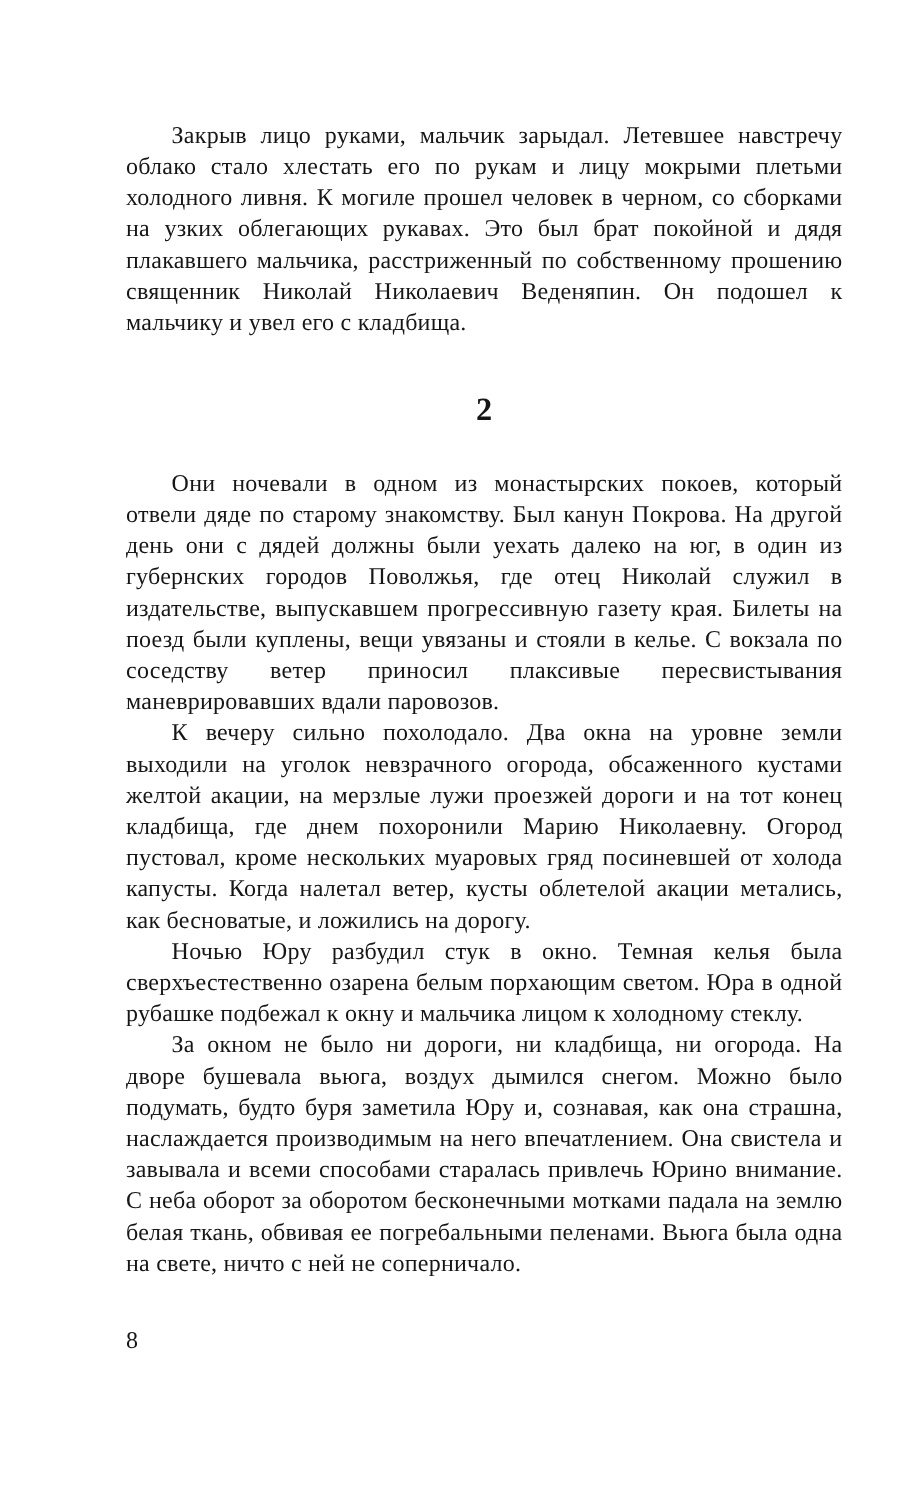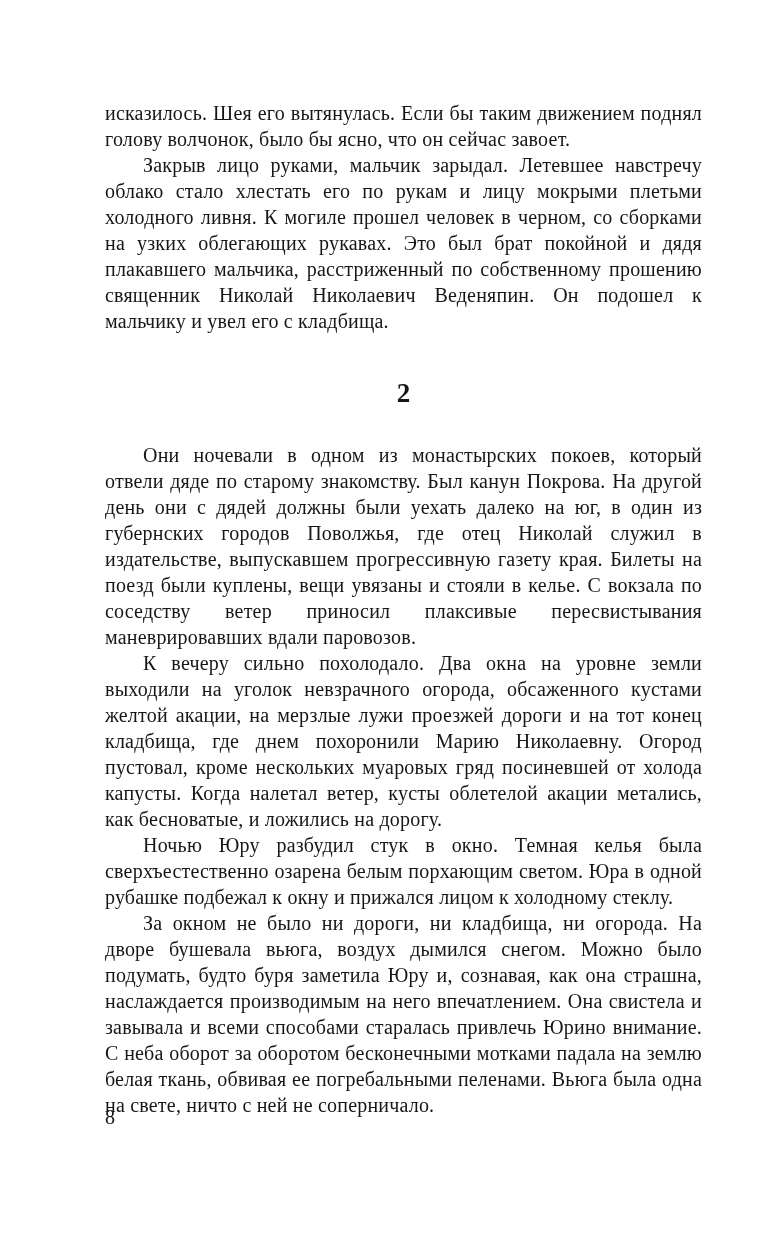--- a/index.html
+++ b/index.html
@@ -47,25 +47,24 @@
     top: 1104px;
     font-size: 20px;
     line-height: 26px;
   }
 </style>
 </head>
 <body>
 
 <div class="book-page">
   <div class="text-block">
-    <p class="para no-indent">исказилось. Шея его вытянулась. Если бы таким движением поднял голову волчонок, было бы ясно, что он сейчас завоет.</p>
     <p class="para">Закрыв лицо руками, мальчик зарыдал. Летевшее навстречу облако стало хлестать его по рукам и лицу мокрыми плетьми холодного ливня. К могиле прошел человек в черном, со сборками на узких облегающих рукавах. Это был брат покойной и дядя плакавшего мальчика, расстриженный по собственному прошению священник Николай Николаевич Веденяпин. Он подошел к мальчику и увел его с кладбища.</p>
 
     <h2 class="section-number">2</h2>
 
     <p class="para">Они ночевали в одном из монастырских покоев, который отвели дяде по старому знакомству. Был канун Покрова. На другой день они с дядей должны были уехать далеко на юг, в один из губернских городов Поволжья, где отец Николай служил в издательстве, выпускавшем прогрессивную газету края. Билеты на поезд были куплены, вещи увязаны и стояли в келье. С вокзала по соседству ветер приносил плаксивые пересвистывания маневрировавших вдали паровозов.</p>
     <p class="para">К вечеру сильно похолодало. Два окна на уровне земли выходили на уголок невзрачного огорода, обсаженного кустами желтой акации, на мерзлые лужи проезжей дороги и на тот конец кладбища, где днем похоронили Марию Николаевну. Огород пустовал, кроме нескольких муаровых гряд посиневшей от холода капусты. Когда налетал ветер, кусты облетелой акации метались, как бесноватые, и ложились на дорогу.</p>
-    <p class="para">Ночью Юру разбудил стук в окно. Темная келья была сверхъестественно озарена белым порхающим светом. Юра в одной рубашке подбежал к окну и прижался лицом к холодному стеклу.</p>
+    <p class="para">Ночью Юру разбудил стук в окно. Темная келья была сверхъестественно озарена белым порхающим светом. Юра в одной рубашке подбежал к окну и мальчика лицом к холодному стеклу.</p>
     <p class="para">За окном не было ни дороги, ни кладбища, ни огорода. На дворе бушевала вьюга, воздух дымился снегом. Можно было подумать, будто буря заметила Юру и, сознавая, как она страшна, наслаждается производимым на него впечатлением. Она свистела и завывала и всеми способами старалась привлечь Юрино внимание. С неба оборот за оборотом бесконечными мотками падала на землю белая ткань, обвивая ее погребальными пеленами. Вьюга была одна на свете, ничто с ней не соперничало.</p>
   </div>
 
   <div class="page-number">8</div>
 </div>
 
 </body></html>

